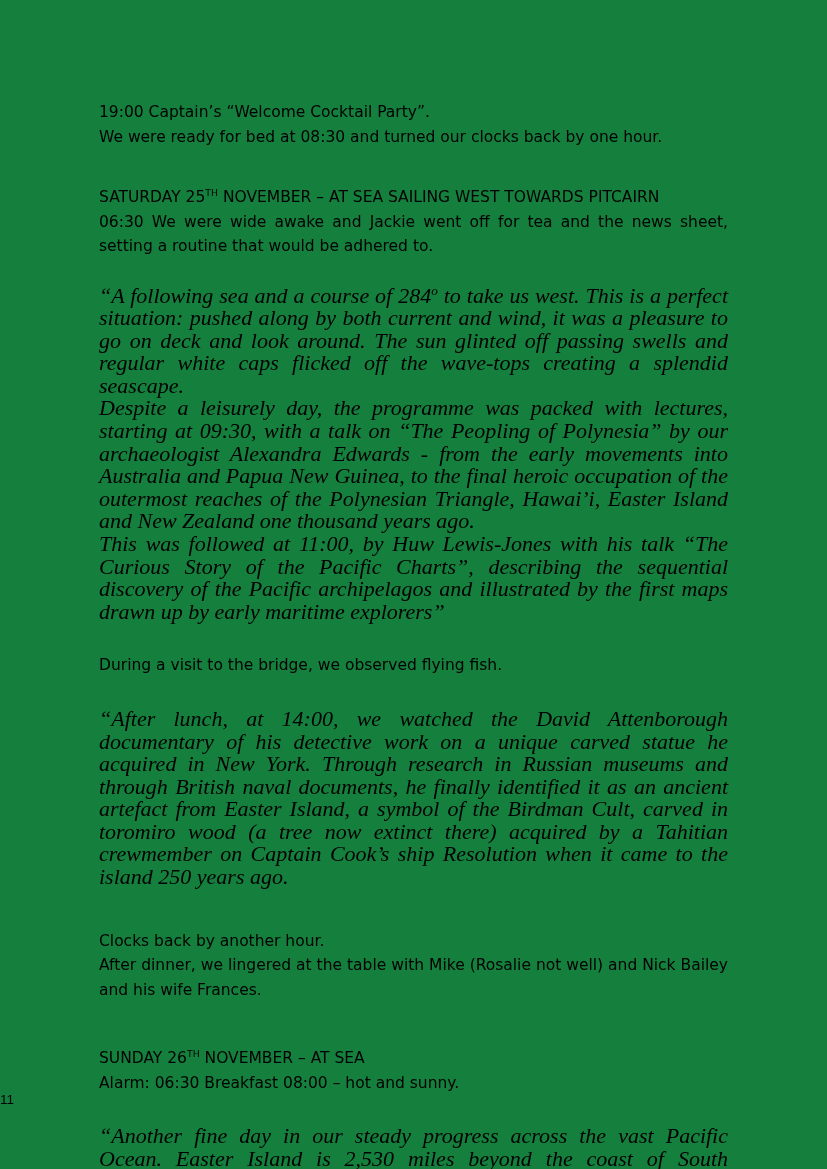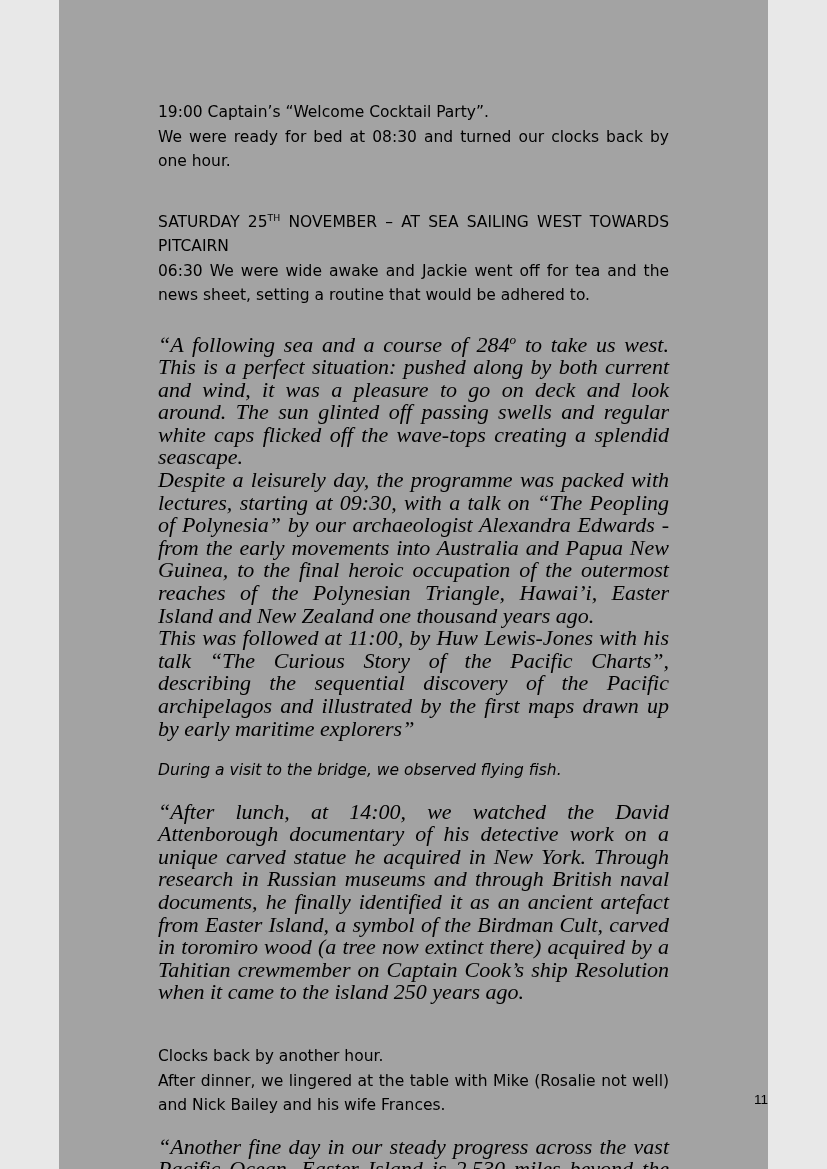--- a/index.html
+++ b/index.html
@@ -1,19 +1,19 @@
 <!DOCTYPE html>
 <html><head>
 <meta charset="utf-8">
 <style>
   html,body{margin:0;padding:0;background:#e8e8e8;}
   .page{
-    width:709px;height:1169px;
+    width:827px;height:1169px;
     margin:0 auto;
-    background:#a3a3a3;
+    background:#15803d;
     position:relative;
     box-sizing:border-box;
     padding:100px 99px 0 99px;
     color:#000;
     overflow:hidden;
   }
   
   .hand{
     font-family:"DejaVu Sans",sans-serif;
     font-size:15.5px;
@@ -28,27 +28,27 @@
     font-size:22px;
     line-height:22.6px;
     text-align:justify;
   }
   .quote p{margin:0;}
   .heading{font-weight:500;}
   .heading .u{}
   sup{font-size:0.6em;line-height:0;vertical-align:super;}
   .mt-section{margin-top:36px;}
   .mt-quote{margin-top:26px;}
-  .mt-note{margin-top:18px;font-style:italic;}
+  .mt-note{margin-top:30px;}
   .mt-dinner{margin-top:40px;}
   .mt-sunday{margin-top:44px;}
   .footer{
     position:absolute;
     left:0;bottom:62px;width:100%;
-    text-align:right;
+    text-align:left;
     font-family:"Liberation Sans",sans-serif;
     font-size:13.5px;
     margin-top:6px;
   }
 </style>
 </head>
 <body>
 
 <div class="page">
 
@@ -74,20 +74,24 @@
 
   <div class="quote mt-note">
     <p>“After lunch, at 14:00, we watched the David Attenborough documentary of his detective work on a unique carved statue he acquired in New York. Through research in Russian museums and through British naval documents, he finally identified it as an ancient artefact from Easter Island, a symbol of the Birdman Cult, carved in toromiro wood (a tree now extinct there) acquired by a Tahitian crewmember on Captain Cook’s ship Resolution when it came to the island 250 years ago.</p>
   </div>
 
   <div class="hand mt-dinner">
     <p>Clocks back by another hour.</p>
     <p>After dinner, we lingered at the table with Mike (Rosalie not well) and Nick Bailey and his wife Frances.</p>
   </div>
 
+  <div class="hand mt-sunday">
+    <p class="heading"><span class="u"><span>SUNDAY 26</span><sup>TH</sup><span> NOVEMBER</span></span><span> – AT SEA</span></p>
+    <p>Alarm: 06:30 Breakfast 08:00 – hot and sunny.</p>
+  </div>
 
   <div class="quote mt-note">
     <p>“Another fine day in our steady progress across the vast Pacific Ocean. Easter Island is 2,530 miles beyond the coast of South America, and we will have to complete a further 844 miles to</p>
   </div>
 
   <div class="footer">
     <span>11</span>
   </div>
 
 </div>

